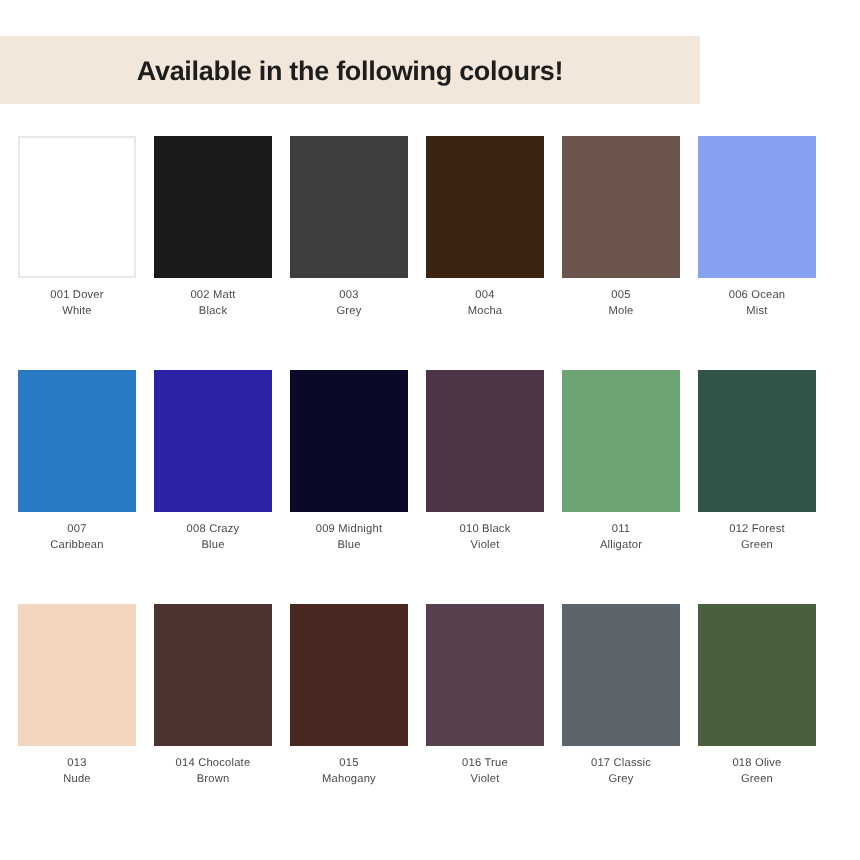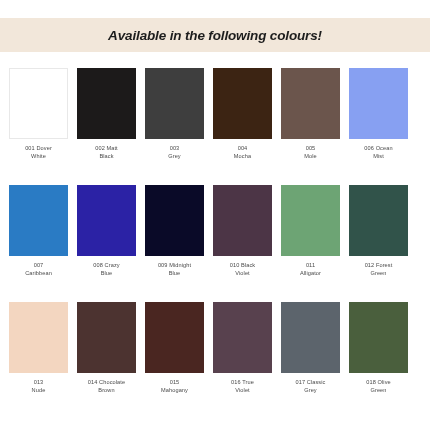--- a/index.html
+++ b/index.html
@@ -18,27 +18,26 @@
     height: 430px;
     position: relative;
     background: #ffffff;
     box-sizing: border-box;
   }
   
   .header-banner {
     position: absolute;
     left: 0;
     top: 18px;
-    width: 430px;
+    width: 350px;
     height: 34px;
     background: #f2e7da;
     display: flex;
     align-items: center;
     justify-content: center;
-    font-style: italic;
   }
   .header-title {
     font-size: 13.5px;
     font-weight: bold;
     color: #1d1d1d;
     letter-spacing: -0.15px;
     white-space: nowrap;
   }
   
   .swatch-grid {

